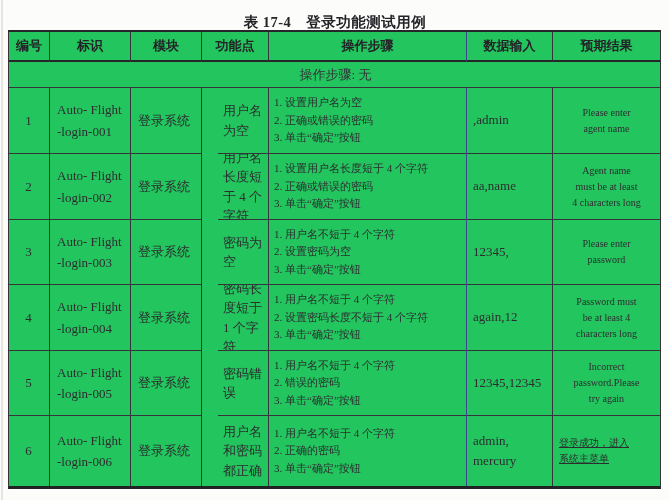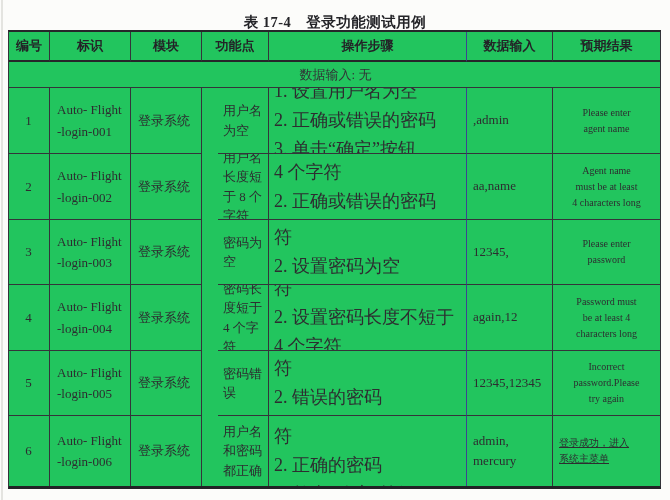--- a/index.html
+++ b/index.html
@@ -63,21 +63,21 @@
     font-size: 13px;
     color: #323236;
   }
   
   .steps-divider { border-right-color: #3d4492; }
   .pre-line { white-space: pre-line; }
   .c-num { justify-content: center; padding-left: 2px; }
   .c-tag { line-height: 1.65; padding-left: 7px; }
   .c-module { padding-left: 7px; }
   .c-feature { line-height: 1.5; padding-right: 1px; margin-left: 16px; }
-  .c-steps { font-size: 18px; line-height: 1.6; padding-left: 5px; padding-right: 1px; font-family: Liberation Serif, serif; }
+  .c-steps { font-size: 11px; line-height: 1.6; padding-left: 5px; padding-right: 1px; font-family: Liberation Serif, serif; }
   .c-input { line-height: 1.55; padding-left: 6px; }
   .c-expected {
     justify-content: center; text-align: center;
     font-size: 10px; line-height: 1.6; padding-left: 3px;
   }
   .align-left { justify-content: flex-start; text-align: left; padding-left: 6px; text-decoration: underline; }
 </style>
 </head>
 <body>
 
@@ -91,21 +91,21 @@
     <div class="cell">编号</div>
     <div class="cell">标识</div>
     <div class="cell">模块</div>
     <div class="cell">功能点</div>
     <div class="cell steps-divider">操作步骤</div>
     <div class="cell">数据输入</div>
     <div class="cell last-col">预期结果</div>
   </div>
 
   <div class="trow">
-    <div class="cell precond-cell">数据输入: 无</div>
+    <div class="cell precond-cell">操作步骤: 无</div>
   </div>
 
   <div class="trow">
     <div class="cell c-num">1</div>
     <div class="cell c-tag pre-line">Auto- Flight
 -login-001</div>
     <div class="cell c-module">登录系统</div>
     <div class="cell c-feature">用户名为空</div>
     <div class="cell c-steps pre-line steps-divider">1. 设置用户名为空
 2. 正确或错误的密码
@@ -113,21 +113,21 @@
     <div class="cell c-input pre-line">,admin</div>
     <div class="cell c-expected pre-line last-col">Please enter
 agent name</div>
   </div>
 
   <div class="trow">
     <div class="cell c-num">2</div>
     <div class="cell c-tag pre-line">Auto- Flight
 -login-002</div>
     <div class="cell c-module">登录系统</div>
-    <div class="cell c-feature">用户名长度短于 8 个字符</div>
+    <div class="cell c-feature">用户名长度短于 4 个字符</div>
     <div class="cell c-steps pre-line steps-divider">1. 设置用户名长度短于 4 个字符
 2. 正确或错误的密码
 3. 单击“确定”按钮</div>
     <div class="cell c-input pre-line">aa,name</div>
     <div class="cell c-expected pre-line last-col">Agent name
 must be at least
 4 characters long</div>
   </div>
 
   <div class="trow">
@@ -142,21 +142,21 @@
     <div class="cell c-input pre-line">12345,</div>
     <div class="cell c-expected pre-line last-col">Please enter
 password</div>
   </div>
 
   <div class="trow">
     <div class="cell c-num">4</div>
     <div class="cell c-tag pre-line">Auto- Flight
 -login-004</div>
     <div class="cell c-module">登录系统</div>
-    <div class="cell c-feature">密码长度短于 4 个字符</div>
+    <div class="cell c-feature">密码长度短于 1 个字符</div>
     <div class="cell c-steps pre-line steps-divider">1. 用户名不短于 4 个字符
 2. 设置密码长度不短于 4 个字符
 3. 单击“确定”按钮</div>
     <div class="cell c-input pre-line">again,12</div>
     <div class="cell c-expected pre-line last-col">Password must
 be at least 4
 characters long</div>
   </div>
 
   <div class="trow">

